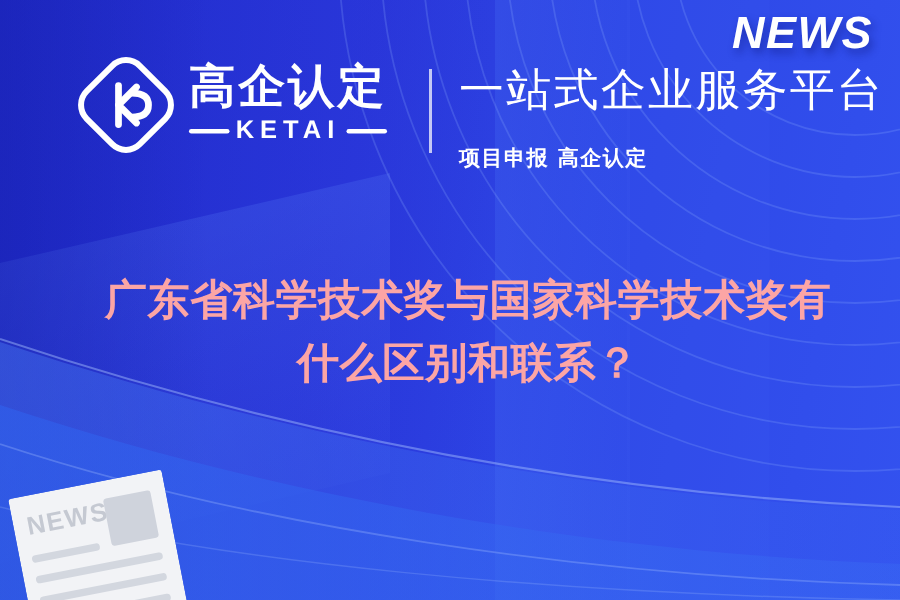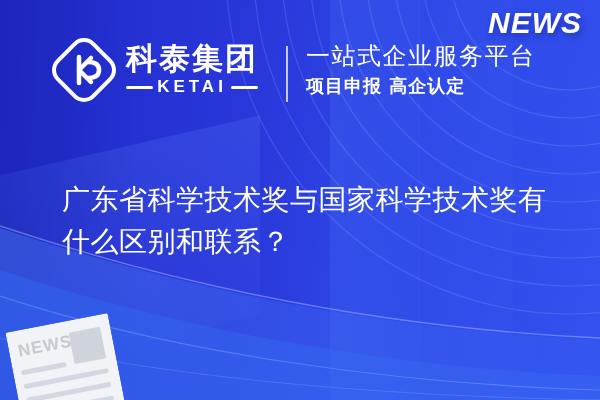--- a/index.html
+++ b/index.html
@@ -117,31 +117,31 @@
     left: 286px; top: 46px;
     width: 2px; height: 56px;
     background: rgba(255,255,255,0.72);
   }
   .tagline-block {
     position: absolute;
     left: 306px; top: 40px;
   }
   .tagline-main {
     color: #ffffff;
-    font-size: 24px;
+    font-size: 30px;
     font-weight: 400;
     letter-spacing: 1.5px;
     white-space: nowrap;
     font-family: "DejaVu Sans", "Liberation Sans", sans-serif;
     text-align: center;
   }
   .tagline-sub {
-    margin-top: 2px;
-    color: #ffffff;
-    font-size: 18px;
+    margin-top: 16px;
+    color: #ffffff;
+    font-size: 14px;
     font-weight: 700;
     letter-spacing: 1px;
     white-space: nowrap;
     font-family: "DejaVu Sans", "Liberation Sans", sans-serif;
   }
   .news-badge {
     position: absolute;
     right: 18px; top: 6px;
     color: #ffffff;
     font-size: 30px;
@@ -150,26 +150,27 @@
     letter-spacing: 1px;
     text-shadow: 2px 3px 6px rgba(10,20,120,0.45);
     font-family: "Liberation Sans", sans-serif;
   }
 
   
   .headline {
     position: absolute;
     left: 62px; top: 160px;
     width: 500px;
-    color: #ffffff;
+    color: #fca5a5;
     font-size: 28px;
-    font-weight: 400;
+    font-weight: 700;
     line-height: 1.52;
     letter-spacing: 0.5px;
     font-family: "DejaVu Sans", "Liberation Sans", sans-serif;
+    text-align: center;
   }
 
   
   .paper {
     position: absolute;
     left: 14px; top: 322px;
     width: 104px; height: 100px;
     transform: rotate(-11deg);
   }
 </style>
@@ -233,21 +234,21 @@
 
     <div class="logo-block">
       <svg class="logo-mark" viewBox="0 0 64 64" aria-hidden="true">
         <rect x="7" y="7" width="50" height="50" rx="13" ry="13" transform="rotate(45 32 32)" fill="none" stroke="#ffffff" stroke-width="4"></rect>
         <path d="M27 19 L27 45" stroke="#ffffff" stroke-width="4.5" stroke-linecap="round" fill="none"></path>
         <path d="M39 20 L27 32 L39 44" stroke="#ffffff" stroke-width="4.5" stroke-linecap="round" stroke-linejoin="round" fill="none"></path>
         <path d="M36 24 Q47 24 47 32 Q47 40 36 40" stroke="#ffffff" stroke-width="4.5" stroke-linecap="round" fill="none"></path>
       </svg>
 
       <div class="logo-words">
-        <div class="logo-cn">科泰集团</div>
+        <div class="logo-cn">高企认定</div>
         <div class="logo-en-row">
           <span class="logo-rule"></span>
           <span class="logo-en">KETAI</span>
           <span class="logo-rule"></span>
         </div>
       </div>
     </div>
 
     <div class="divider"></div>
 

